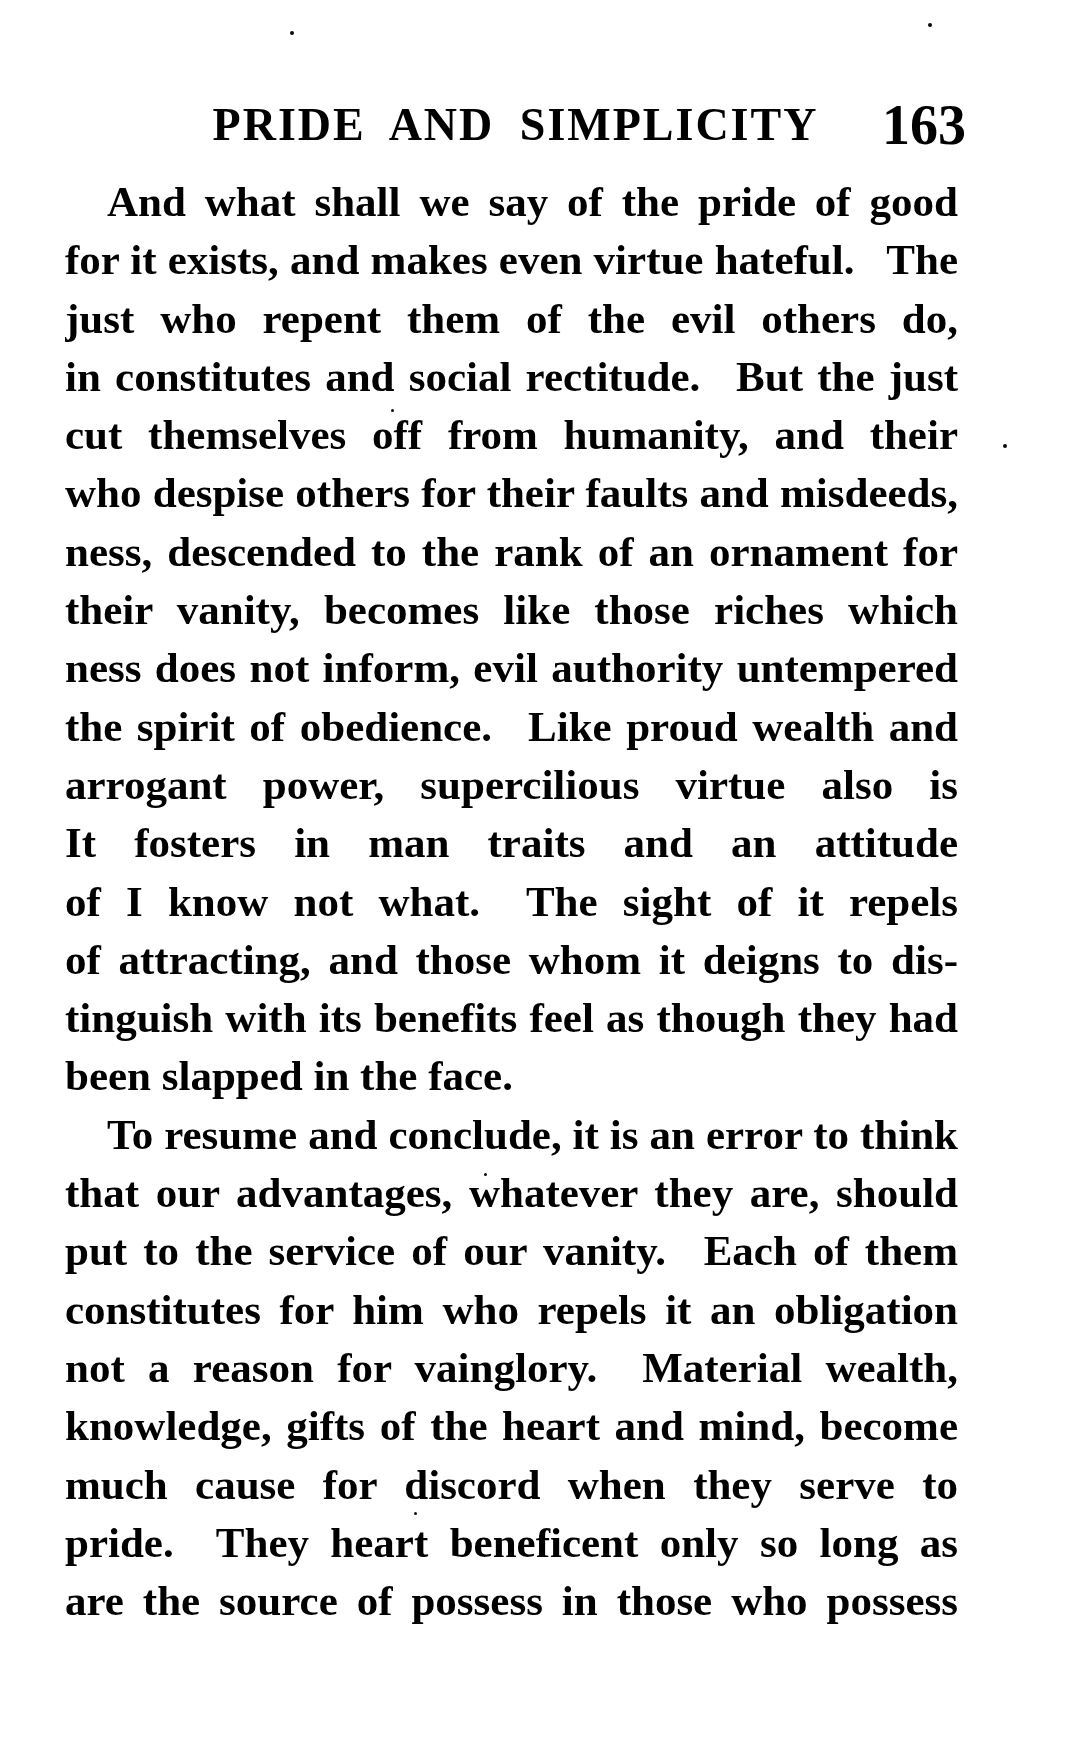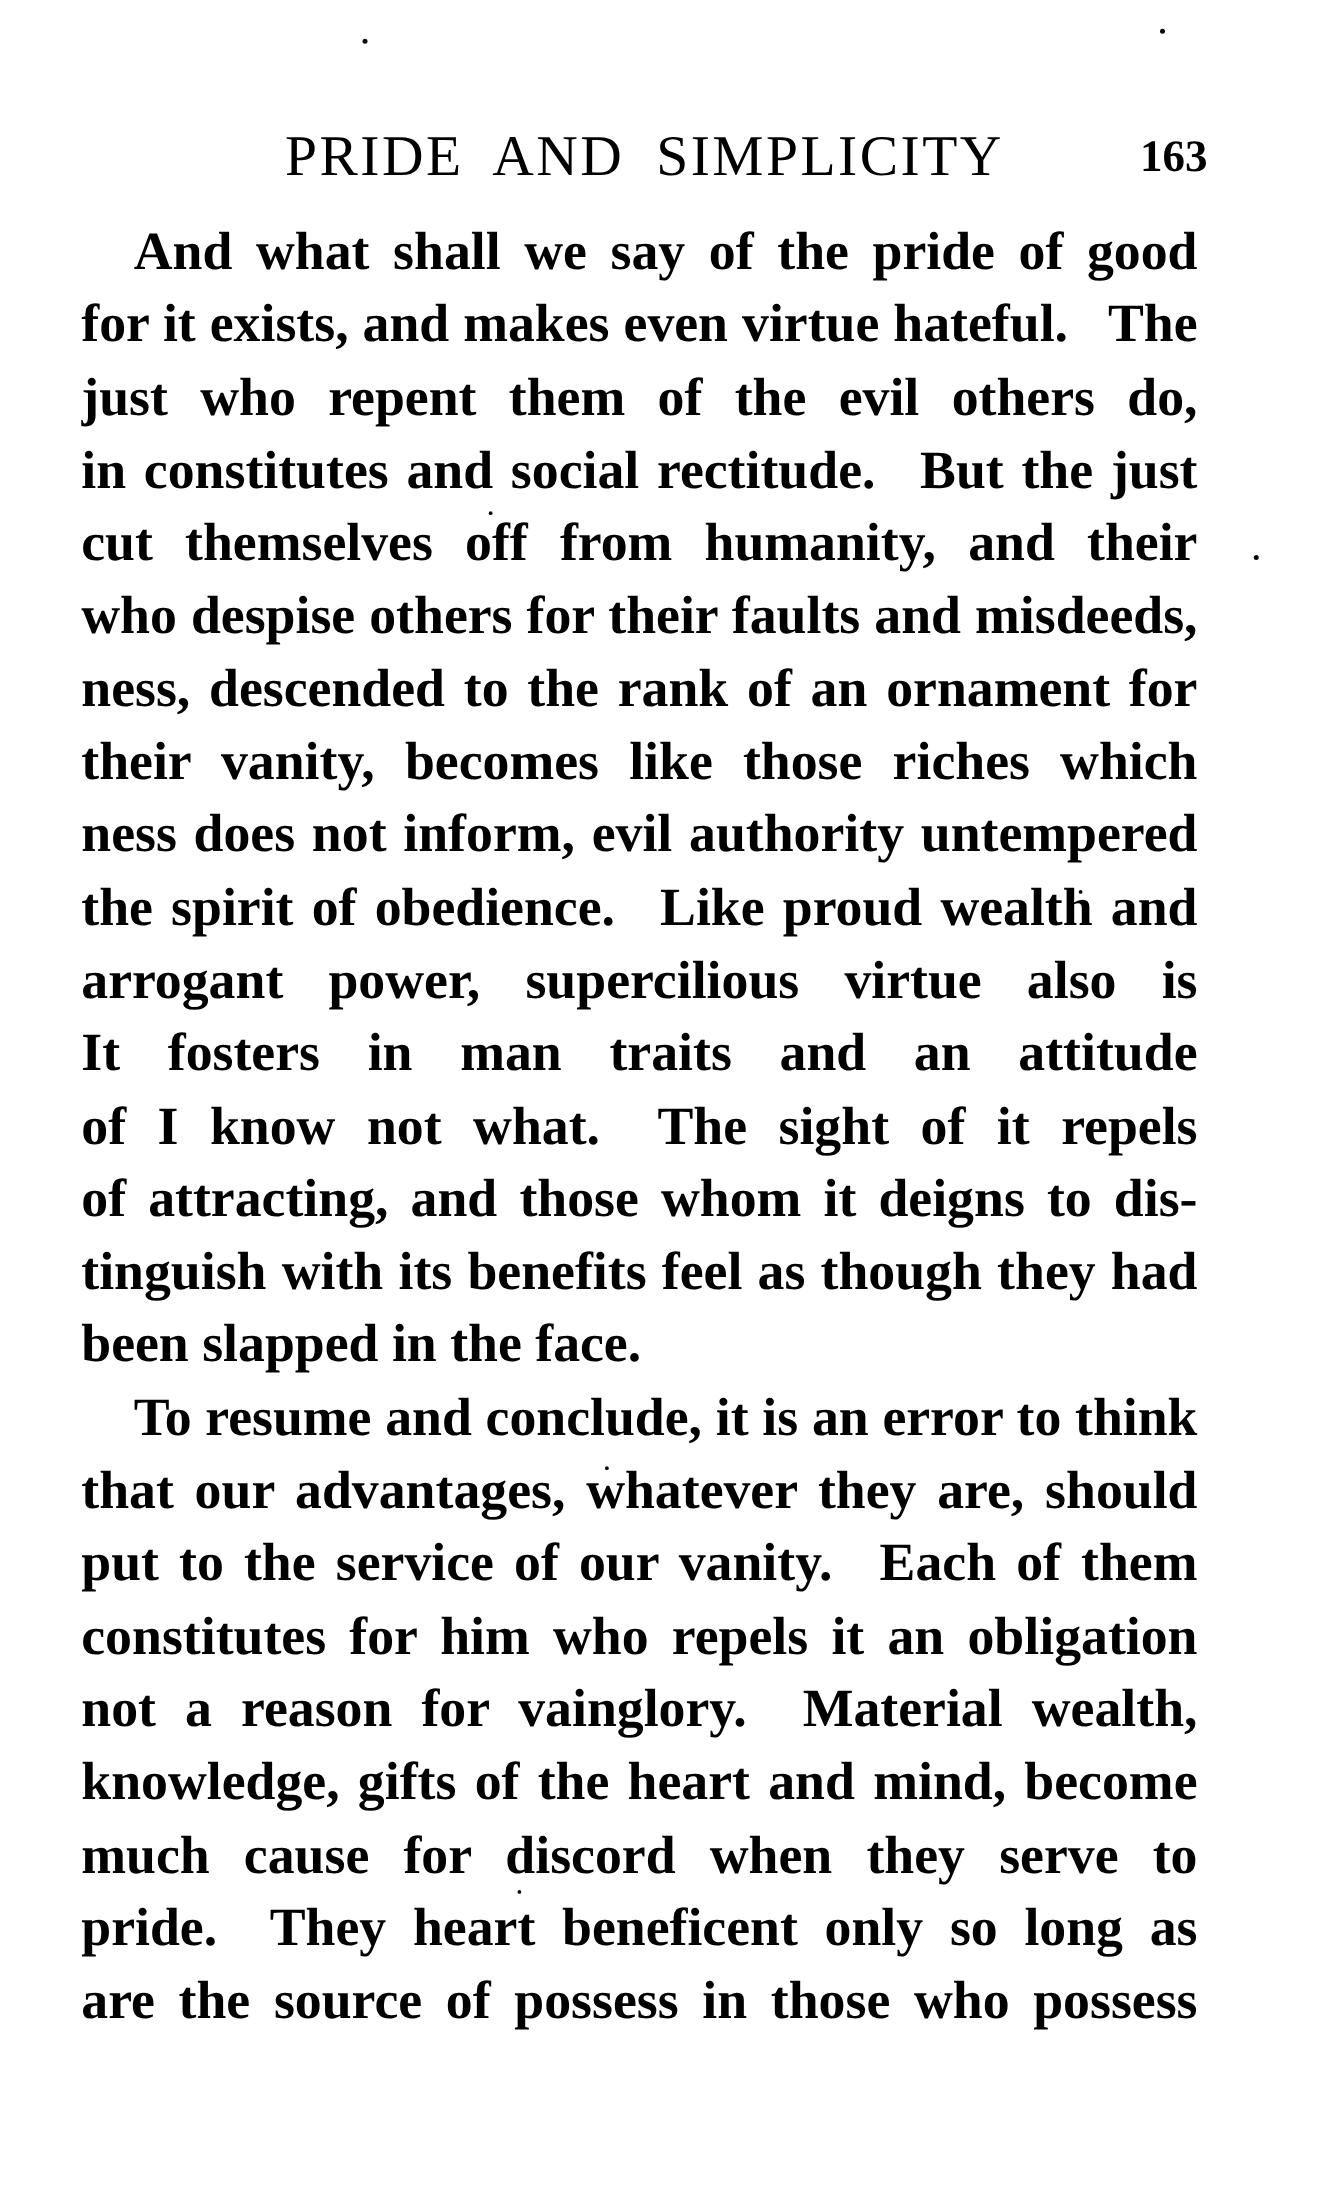--- a/index.html
+++ b/index.html
@@ -21,31 +21,31 @@
     top: 101px;
     left: 65px;
     width: 901px;
     height: 50px;
   }
   .running-title {
     position: absolute;
     left: 50%;
     transform: translateX(-50%);
     font-size: 46px;
-    font-weight: normal;
+    font-weight: bold;
     letter-spacing: 2px;
     word-spacing: 12px;
     line-height: 48px;
     white-space: nowrap;
   }
   .page-number {
     position: absolute;
     right: 0;
     top: 0;
-    font-size: 36px;
+    font-size: 56px;
     font-weight: bold;
     line-height: 48px;
   }
   .text-block {
     position: absolute;
     top: 173px;
     left: 65px;
     width: 893px;
   }
   .line {

